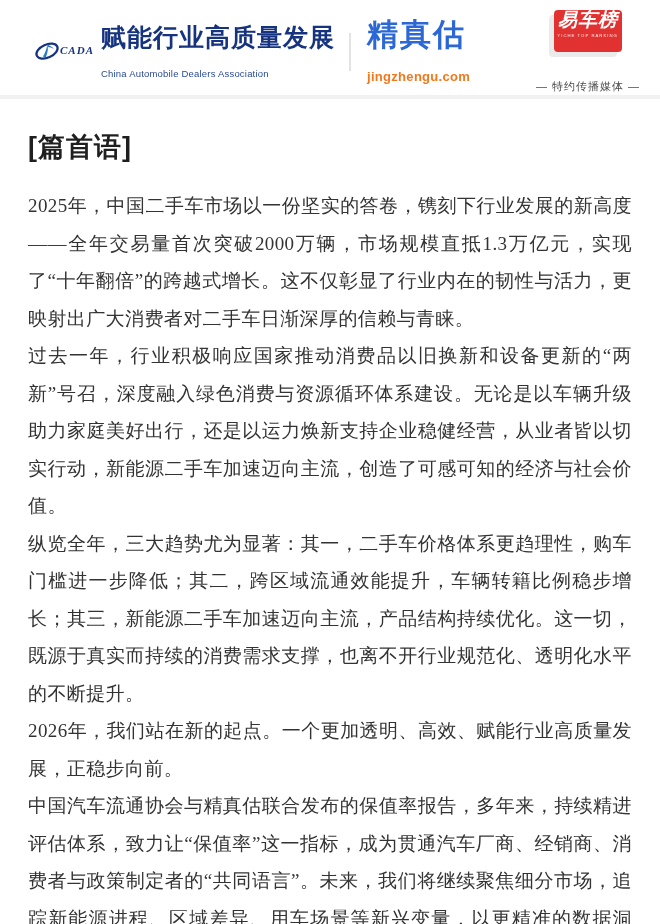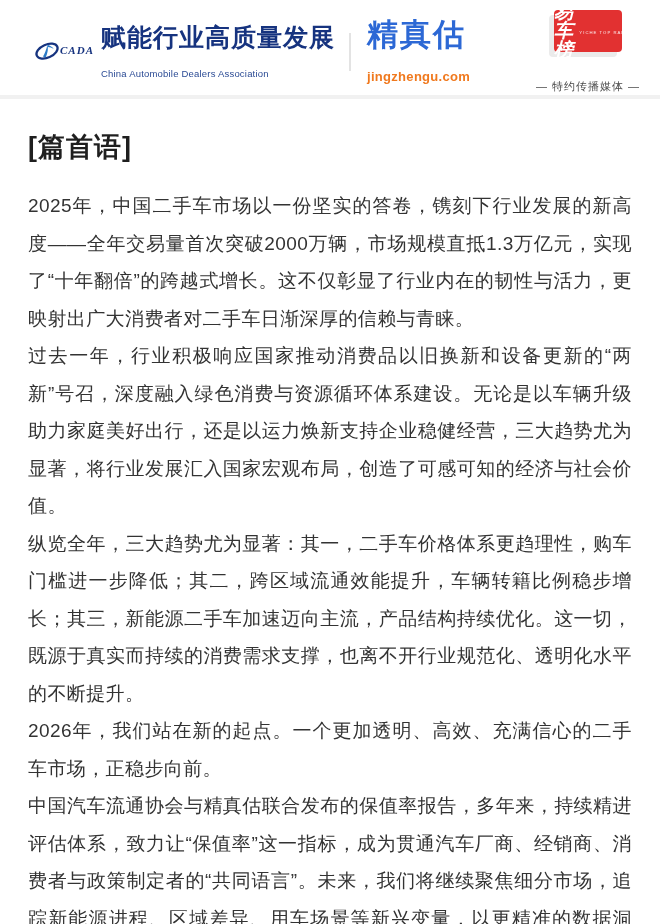--- a/index.html
+++ b/index.html
@@ -76,23 +76,23 @@
     flex-direction: column;
     align-items: center;
   }
   .yiche-badge {
     width: 68px;
     height: 42px;
     background: #e23131;
     border-radius: 4px;
     box-shadow: -5px 5px 0 0 #ebebeb;
     display: flex;
-    flex-direction: row;
+    flex-direction: column;
     align-items: center;
-    justify-content: space-between;
+    justify-content: flex-start;
     color: #ffffff;
   }
   .yiche-cn {
     font-size: 19px;
     font-weight: 700;
     letter-spacing: 1px;
     line-height: 1;
     font-style: italic;
   }
   .yiche-sub {
@@ -120,20 +120,21 @@
     letter-spacing: 1px;
     margin: 30px 0 22px 0;
   }
   .para {
     font-size: 19px;
     line-height: 37.5px;
     color: #333333;
     text-align: justify;
     letter-spacing: 0.4px;
     font-weight: 500;
+    font-family: Liberation Serif, serif;
   }
 </style>
 </head>
 <body>
 
 <div class="page">
 
   <header class="header">
 
     <div class="cada-brand">
@@ -166,19 +167,19 @@
         <div class="yiche-sub">YICHE TOP RANKING</div>
       </div>
       <div class="yiche-tagline">— 特约传播媒体 —</div>
     </div>
 
   </header>
 
   <main class="article">
     <h1 class="title">[篇首语]</h1>
     <p class="para">2025年，中国二手车市场以一份坚实的答卷，镌刻下行业发展的新高度——全年交易量首次突破2000万辆，市场规模直抵1.3万亿元，实现了“十年翻倍”的跨越式增长。这不仅彰显了行业内在的韧性与活力，更映射出广大消费者对二手车日渐深厚的信赖与青睐。</p>
-    <p class="para">过去一年，行业积极响应国家推动消费品以旧换新和设备更新的“两新”号召，深度融入绿色消费与资源循环体系建设。无论是以车辆升级助力家庭美好出行，还是以运力焕新支持企业稳健经营，三大趋势尤为显著，将行业发展汇入国家宏观布局，创造了可感可知的经济与社会价值。</p>
+    <p class="para">过去一年，行业积极响应国家推动消费品以旧换新和设备更新的“两新”号召，深度融入绿色消费与资源循环体系建设。无论是以车辆升级助力家庭美好出行，还是以运力焕新支持企业稳健经营，从业者皆以切实行动，新能源二手车加速迈向主流，创造了可感可知的经济与社会价值。</p>
     <p class="para">纵览全年，三大趋势尤为显著：其一，二手车价格体系更趋理性，购车门槛进一步降低；其二，跨区域流通效能提升，车辆转籍比例稳步增长；其三，新能源二手车加速迈向主流，产品结构持续优化。这一切，既源于真实而持续的消费需求支撑，也离不开行业规范化、透明化水平的不断提升。</p>
-    <p class="para">2026年，我们站在新的起点。一个更加透明、高效、充满信心的二手车市场，正稳步向前。</p>
+    <p class="para">2026年，我们站在新的起点。一个更加透明、高效、赋能行业高质量发展，正稳步向前。</p>
     <p class="para">中国汽车流通协会与精真估联合发布的保值率报告，多年来，持续精进评估体系，致力让“保值率”这一指标，成为贯通汽车厂商、经销商、消费者与政策制定者的“共同语言”。未来，我们将继续聚焦细分市场，追踪新能源进程、区域差异、用车场景等新兴变量，以更精准的数据洞察，赋能行业高质量发展。</p>
   </main>
 
 </div>
 
 </body></html>

